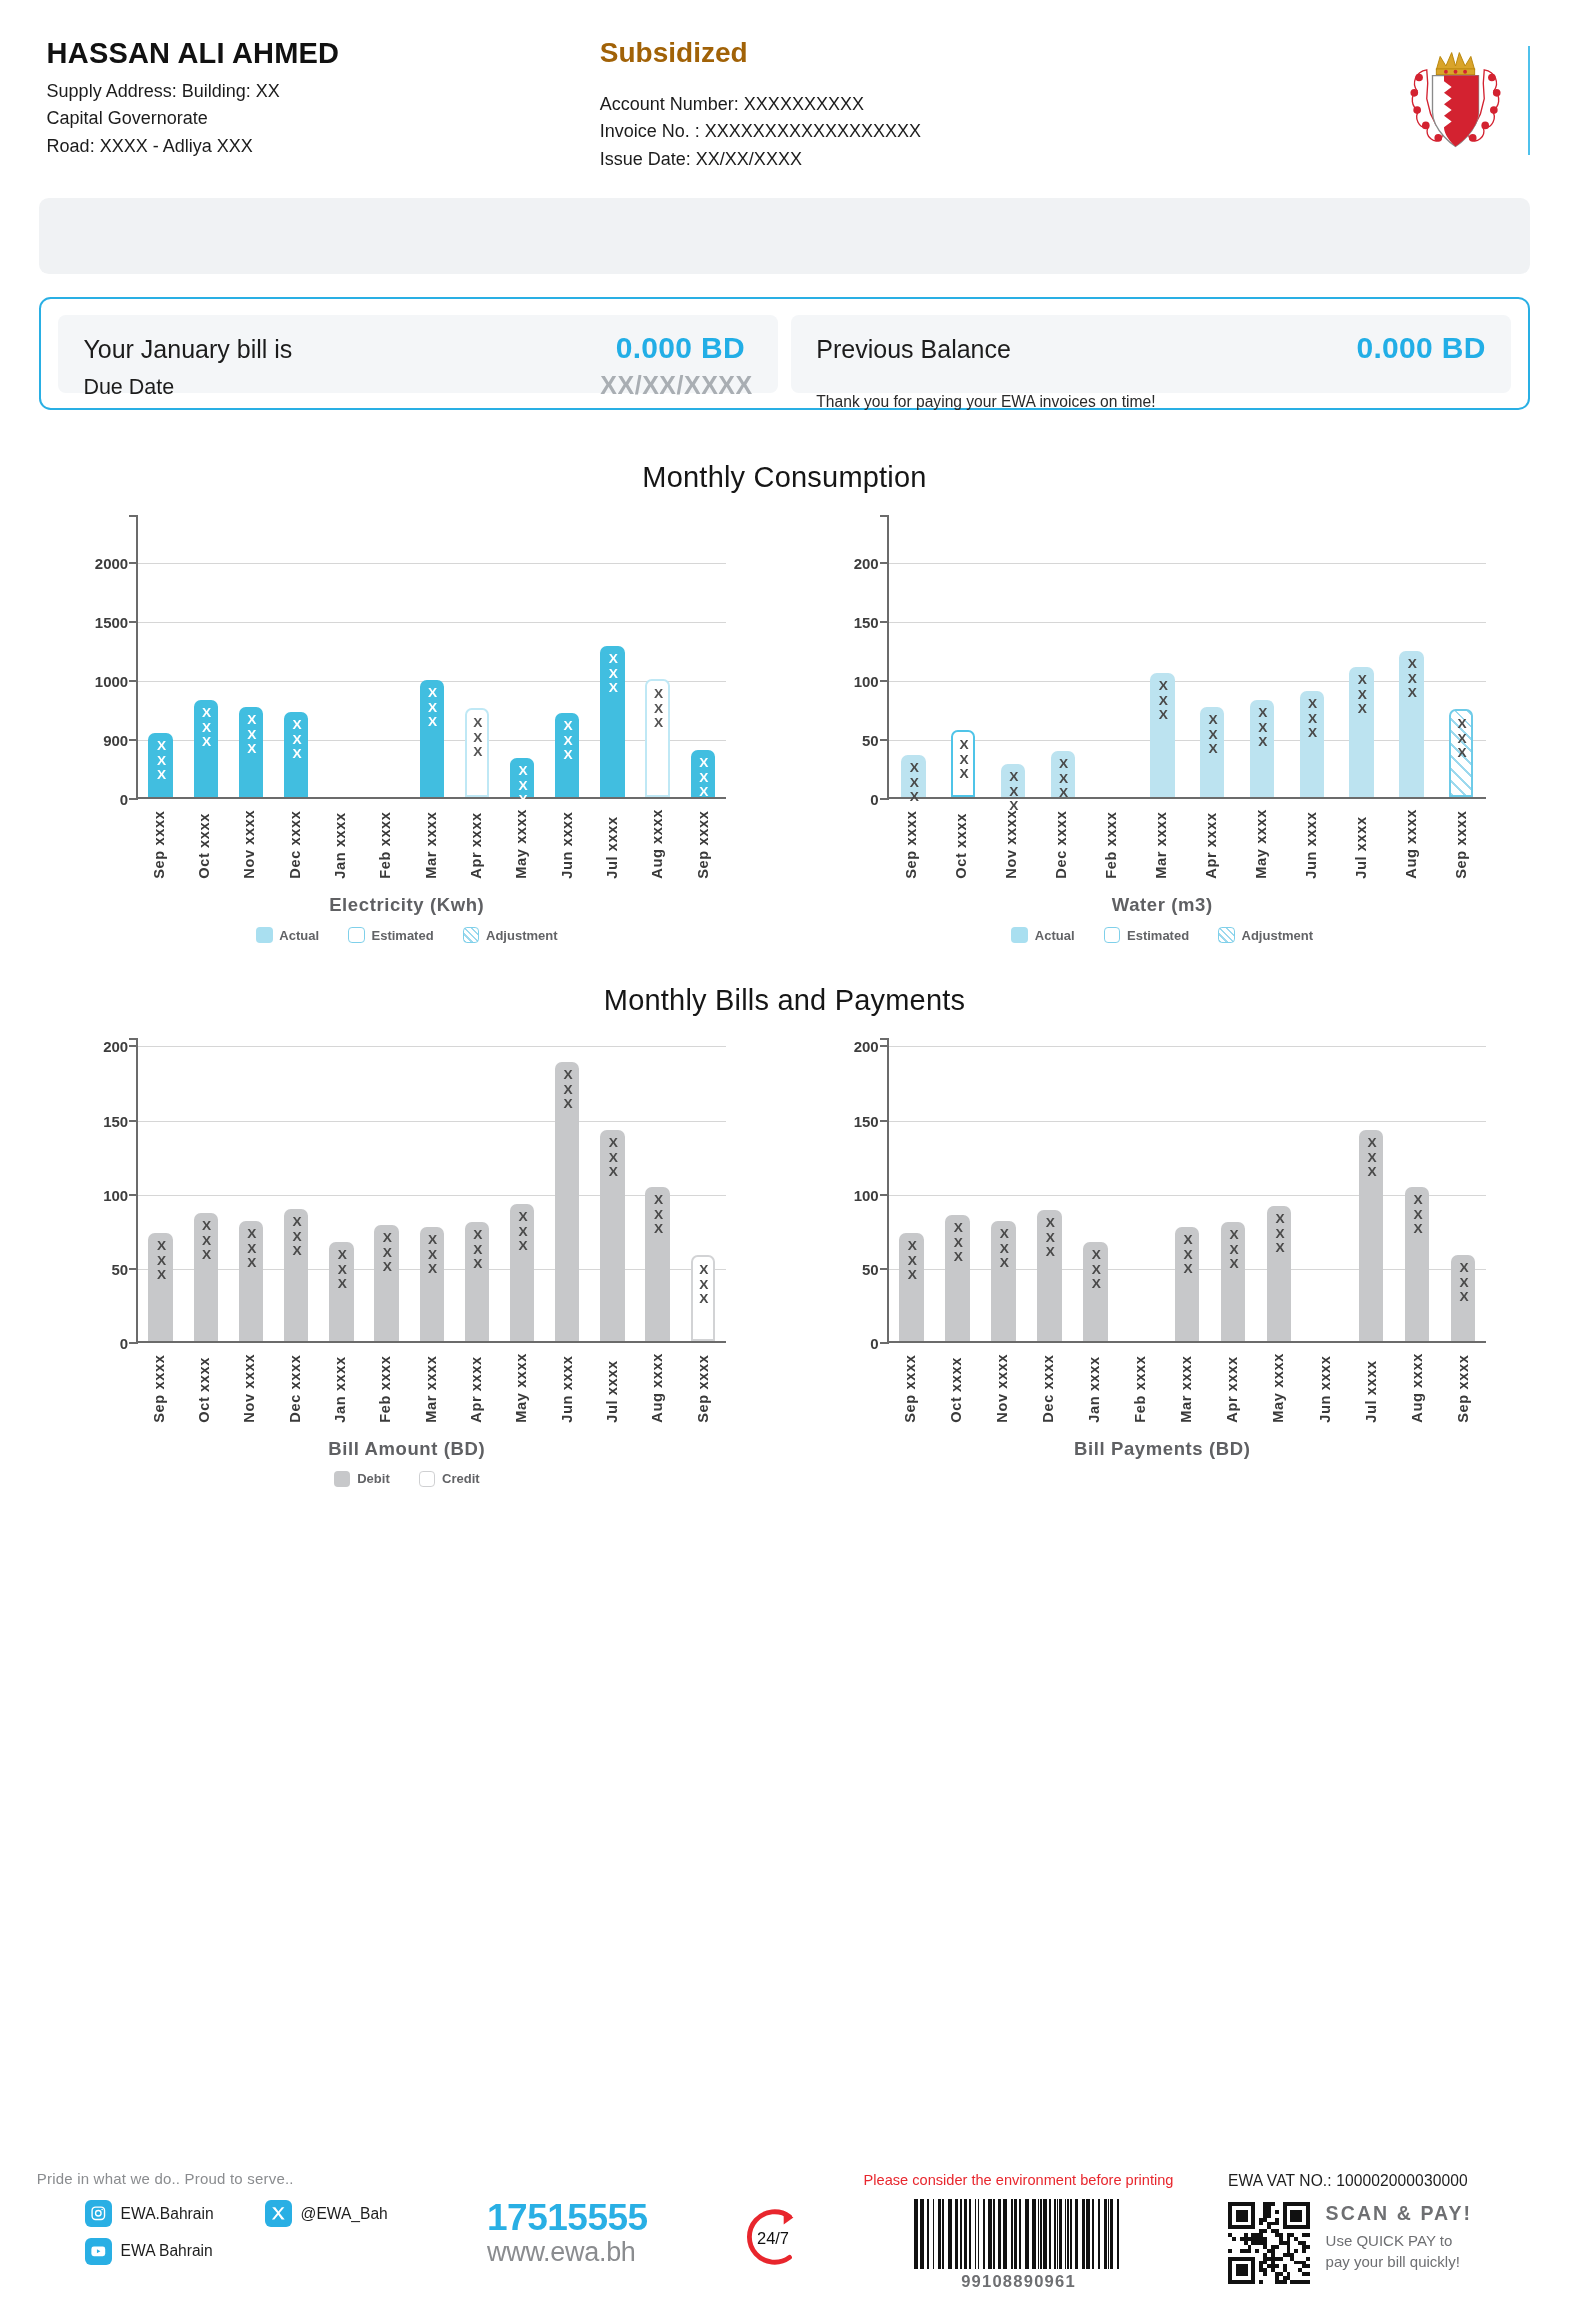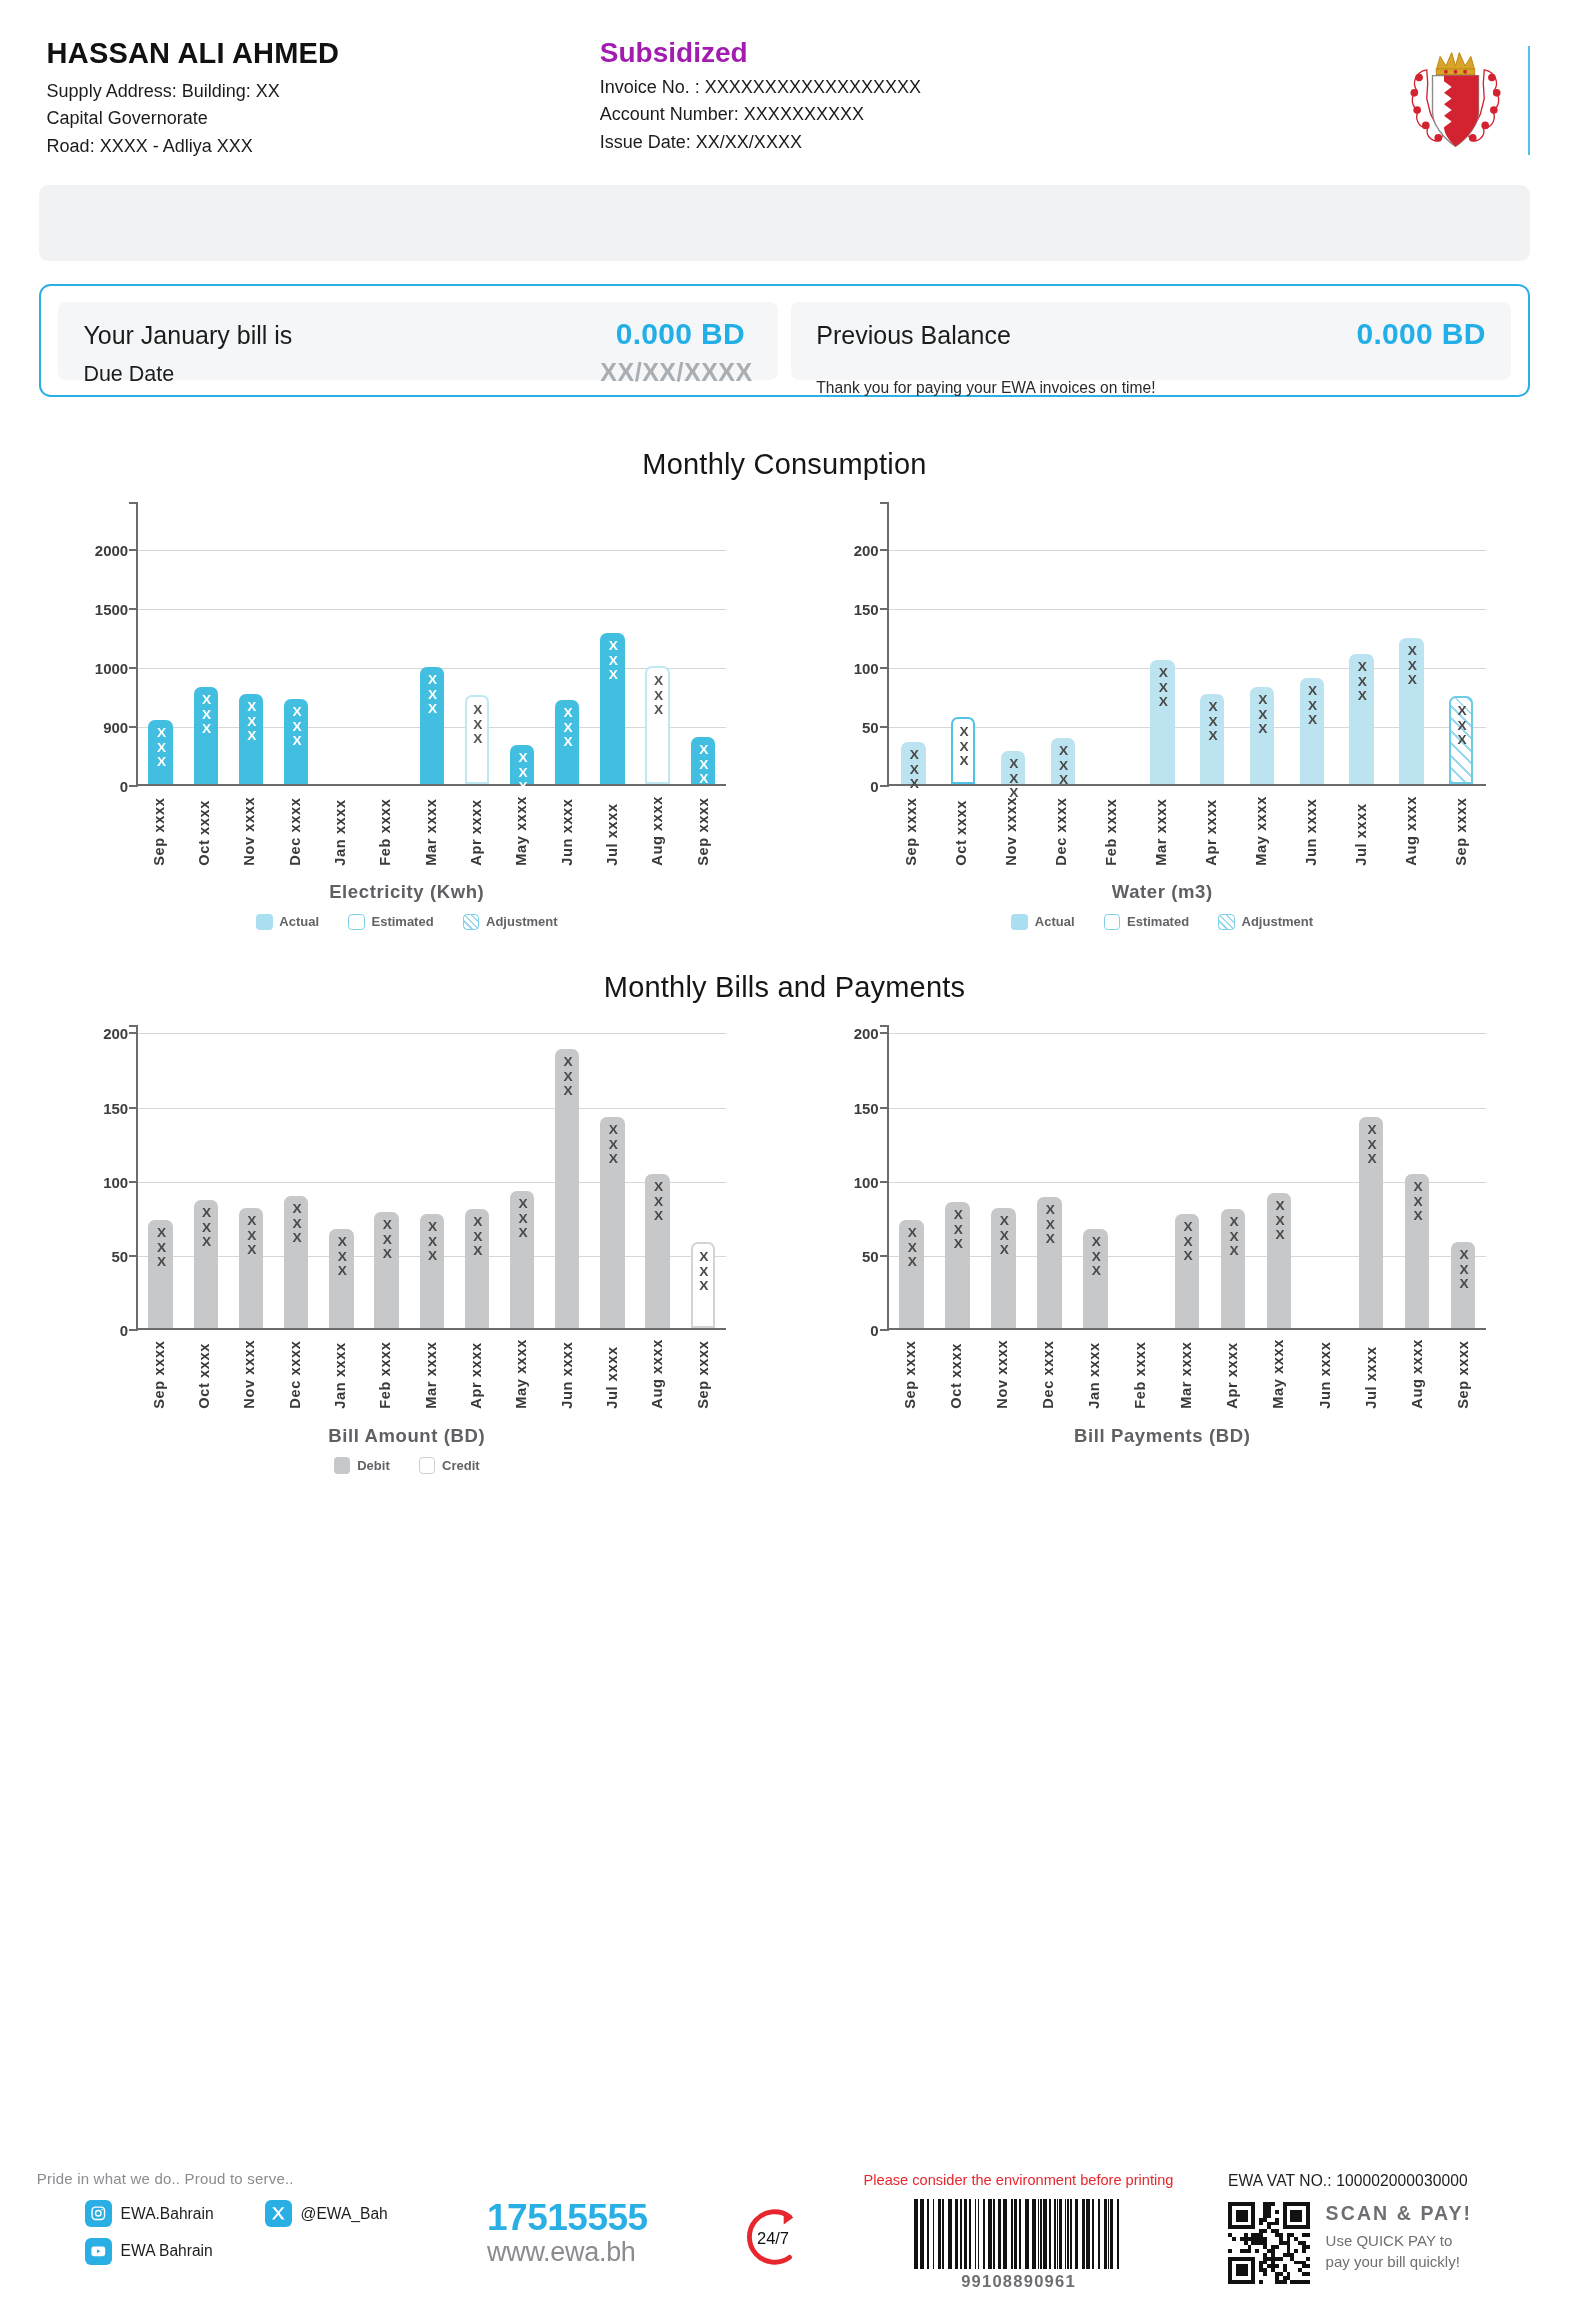--- a/index.html
+++ b/index.html
@@ -13,21 +13,21 @@
   }
   .page { position: relative; width: 1569px; height: 2317px; padding: 0 29px; }
 
   
   .header { display: flex; align-items: flex-start; padding: 37px 9.8px 0 9.8px; }
   .hdr-col-1 { width: 561px; padding-left: 7.8px; }
   .hdr-col-2 { width: 585px; }
   .hdr-col-3 { flex: 1; display: flex; justify-content: flex-end; padding-top: 5.9px; }
   .cust-name { font-size: 29px; font-weight: bold; letter-spacing: 0.2px; color: #111; margin-bottom: 7.8px; }
   .addr-line { font-size: 18px; line-height: 1.52; color: #1c1c1c; }
-  .subsidized { font-size: 28px; font-weight: bold; color: #a21caf; margin-bottom: 5px; }
+  .subsidized { font-size: 28px; font-weight: bold; color: #a16207; margin-bottom: 22px; }
   .acct-line { font-size: 18px; line-height: 1.52; color: #1c1c1c; }
 
   
   .logo-wrap { display: flex; align-items: center; gap: 15.6px; }
   .crest { width: 115px; height: 115px; }
   .logo-div { width: 2px; height: 109px; background: #4fc1ec; }
   .logo-text { display: flex; flex-direction: column; align-items: flex-end; }
   .ewa-row { display: flex; align-items: center; gap: 2.9px; }
   .ewa-word { font-size: 61px; color: #29AFE4; letter-spacing: 1px; line-height: .92;
               font-family: "DejaVu Sans", sans-serif; font-weight: 300; }
@@ -145,22 +145,22 @@
   <div class="header">
     <div class="hdr-col-1">
       <div class="cust-name">HASSAN ALI AHMED</div>
       <div class="addr-line">Supply Address: Building: XX</div>
       <div class="addr-line">Capital Governorate</div>
       <div class="addr-line">Road: XXXX - Adliya XXX</div>
     </div>
 
     <div class="hdr-col-2">
       <div class="subsidized">Subsidized</div>
+      <div class="acct-line">Account Number: XXXXXXXXXX</div>
       <div class="acct-line">Invoice No. : XXXXXXXXXXXXXXXXXX</div>
-      <div class="acct-line">Account Number: XXXXXXXXXX</div>
       <div class="acct-line">Issue Date: XX/XX/XXXX</div>
     </div>
 
     <div class="hdr-col-3">
       <div class="logo-wrap">
         <div class="crest">
           <svg viewBox="0 0 120 120" width="115" height="115">
 
             <g fill="#ffffff" stroke="#D32230" stroke-width="1.4">
               <path d="M30 28 C18 30 14 42 20 50 C12 55 14 68 22 70 C16 78 22 90 31 88 C28 98 38 106 45 100 L48 92 L40 86 L34 74 L30 58 L31 42 Z"></path>

